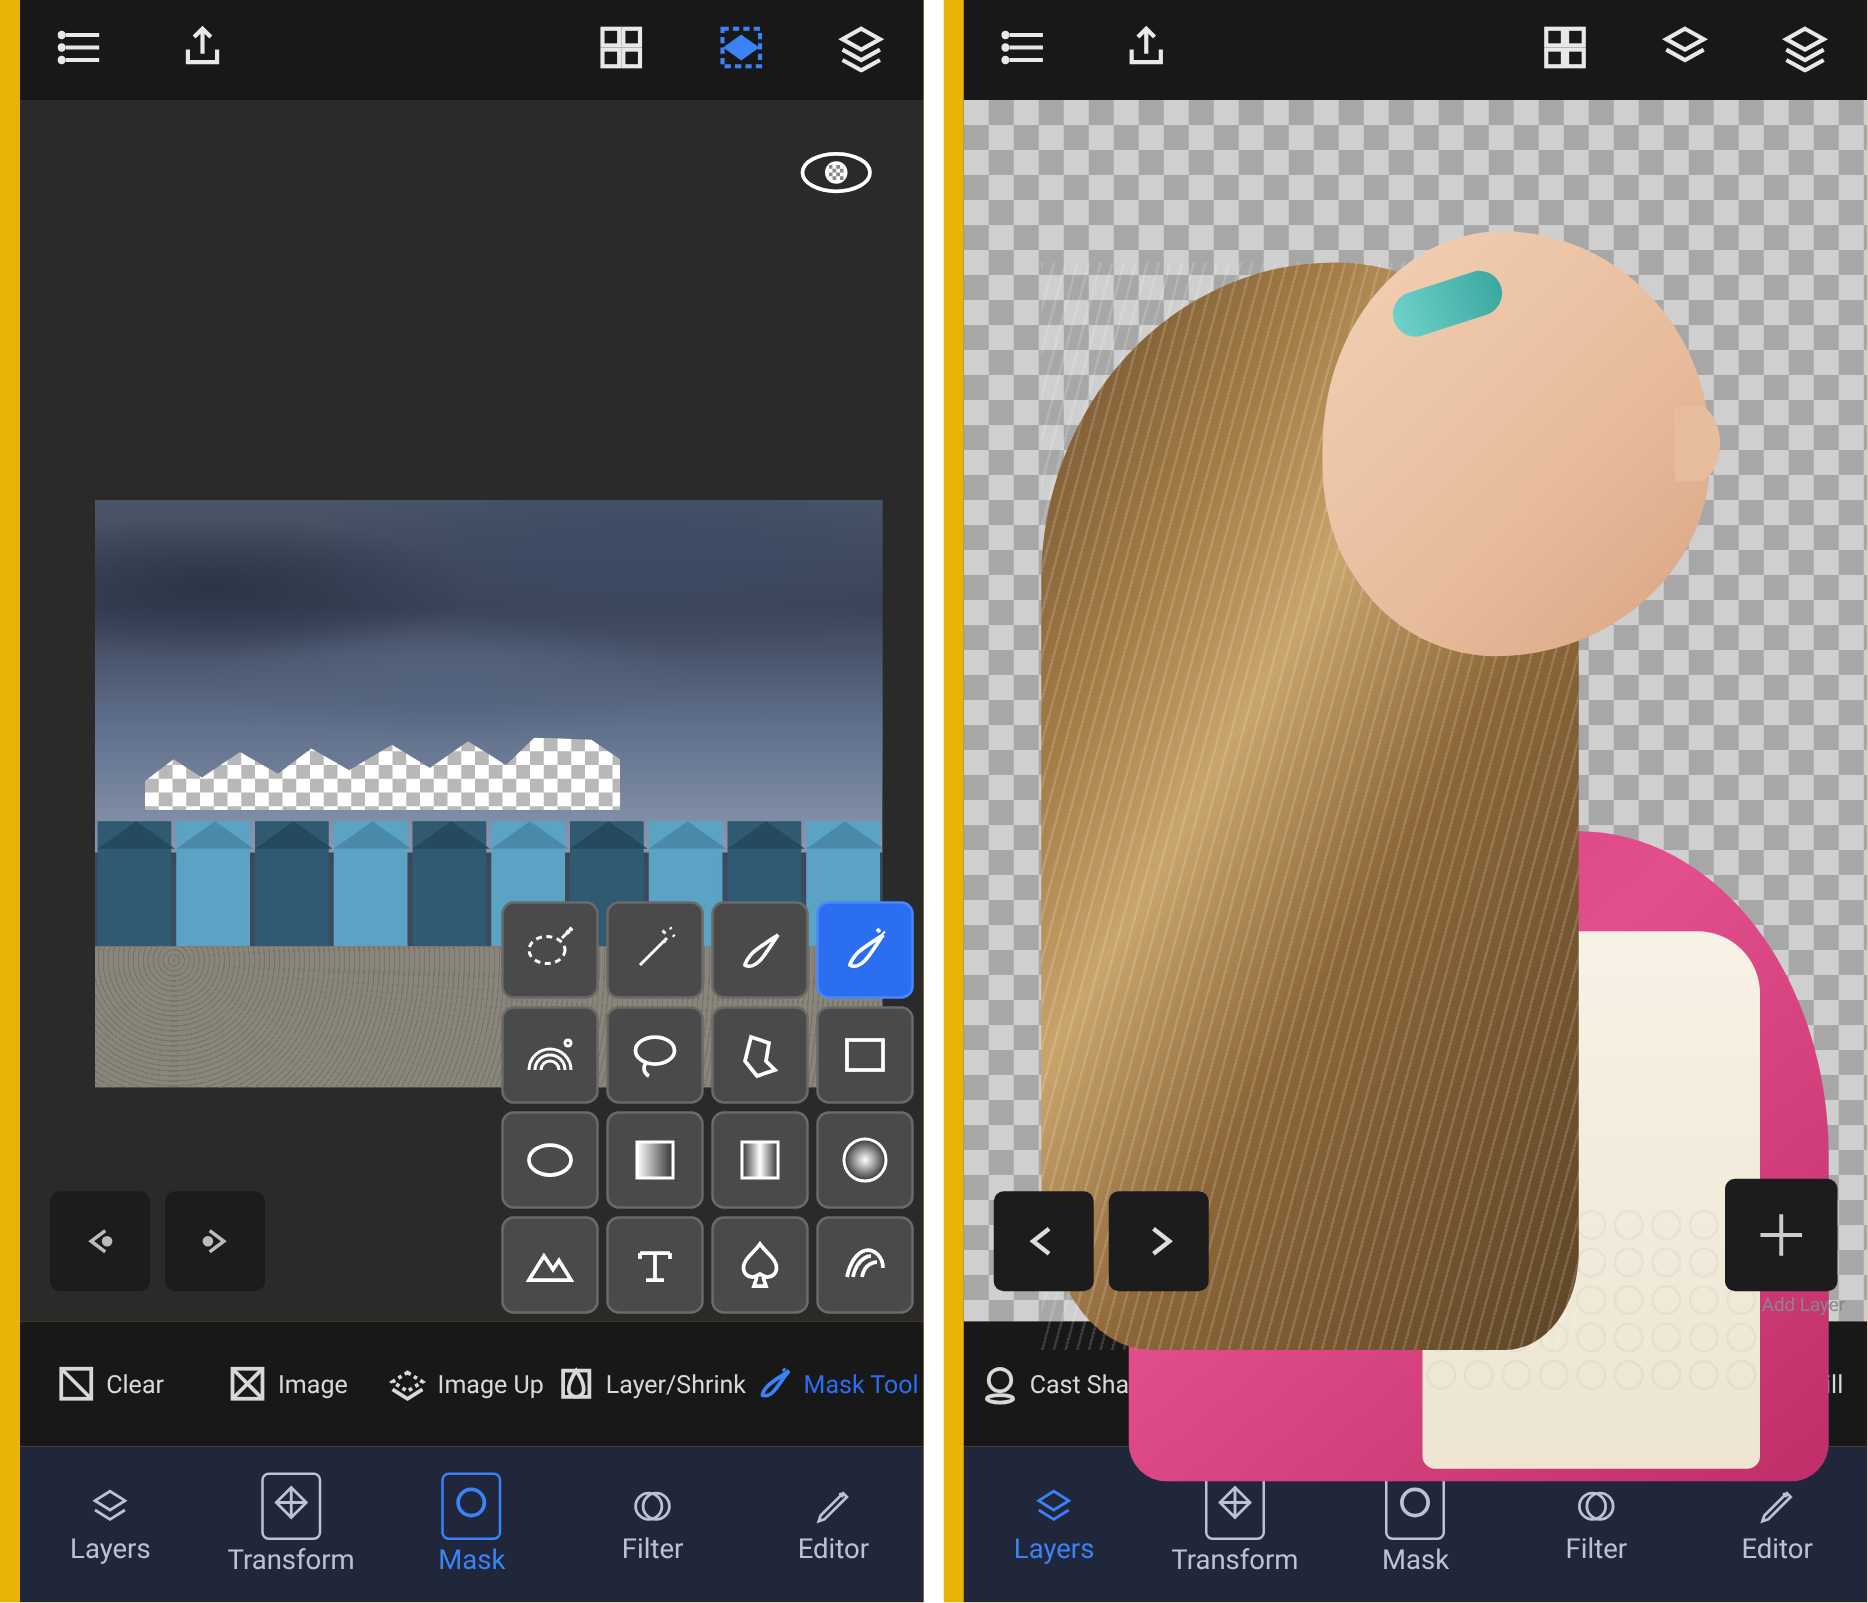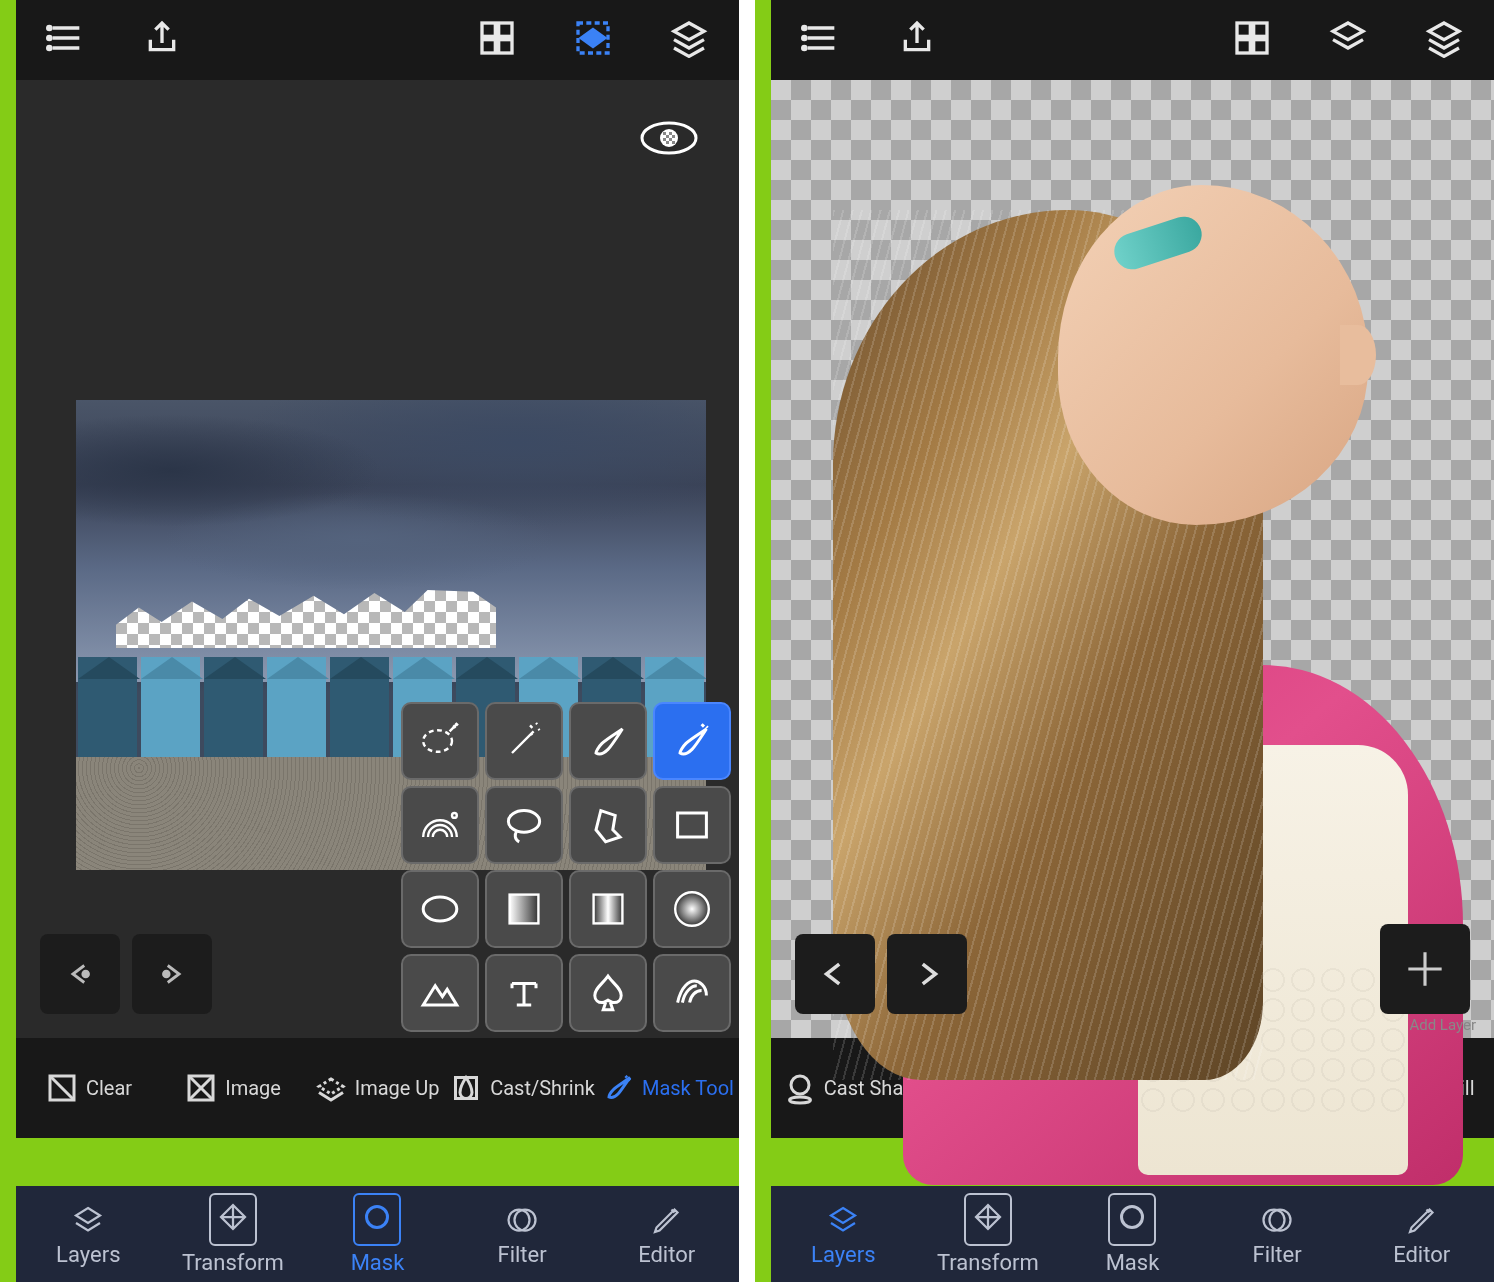--- a/index.html
+++ b/index.html
@@ -8,21 +8,21 @@
     font-family: -apple-system, BlinkMacSystemFont, "Segoe UI", Roboto, sans-serif;
     width: 1494px;
     height: 1282px;
     display: flex;
     gap: 16px;
     padding: 0;
   }
   .phone {
     width: 739px;
     height: 1282px;
-    background: #84cc16;
+    background: #eab308;
     display: flex;
     flex-direction: column;
     overflow: hidden;
     padding-left: 16px;
   }
   .topbar {
     height: 80px;
     background: #181818;
     display: flex;
     align-items: center;
@@ -98,21 +98,21 @@
   .shirt::after{content:"";position:absolute;left:0;right:0;bottom:60px;height:150px;background-image:radial-gradient(circle at 15px 15px,transparent 10px,rgba(0,0,0,.04) 10px 12px,transparent 12px);background-size:30px 30px;}
   .nav-arrows.right-side{bottom:24px;}
   .plus-btn{position:absolute;bottom:24px;right:24px;width:90px;height:90px;background:#1c1c1c;border-radius:8px;display:flex;align-items:center;justify-content:center;}
   .add-layer-label{position:absolute;bottom:4px;right:18px;font-size:15px;color:#888;}
   
   .toolbar2{height:100px;background:#181818;display:flex;}
   .tb2-item{flex:1;display:flex;flex-direction:row;align-items:center;justify-content:center;gap:6px;color:#d8d8d8;font-size:20px;}
   .tb2-item.sel{color:#2b6ff0;}
   .tb2-item svg{width:36px;height:36px;}
   
-  .tabbar{height:96px;background:#20273a;display:flex;margin-top:48px;}
+  .tabbar{height:125px;background:#20273a;display:flex;}
   .tab{flex:1;display:flex;flex-direction:column;align-items:center;justify-content:center;gap:4px;color:#bcc2d1;font-size:22px;}
   .tab.sel{color:#3b82f6;}
   .tab svg{width:36px;height:36px;}
   .tab .selbox{border:2px solid currentColor;border-radius:6px;padding:4px;}
 </style>
 </head>
 <body>
 
 <div class="phone">
   <div class="topbar">
@@ -337,21 +337,21 @@
           <path d="M12 6l8 5-8 5-8-5z" stroke-dasharray="2 2"></path>
           <path d="M4 15l8 5 8-5"></path>
         </svg>
         <span>Image Up</span>
       </div>
     <div class="tb2-item">
         <svg viewBox="0 0 24 24" stroke="#d8d8d8" fill="none" stroke-width="2">
           <rect x="5" y="5" width="14" height="14"></rect>
           <path d="M12 5c0 0-4 6-4 10a4 4 0 008 0c0-4-4-10-4-10z"></path>
         </svg>
-        <span>Cast/Shrink</span>
+        <span>Layer/Shrink</span>
       </div>
     <div class="tb2-item sel">
         <svg viewBox="0 0 24 24" stroke="#3b82f6" fill="none" stroke-width="2">
           <path d="M6 18c2 1 4 0 6-2s5-7 8-11c-4 3-9 6-11 8s-3 4-3 5z"></path>
           <path d="M17 4l1 1M19 6l1 1"></path>
         </svg>
         <span>Mask Tool</span>
       </div>
   </div>
 

